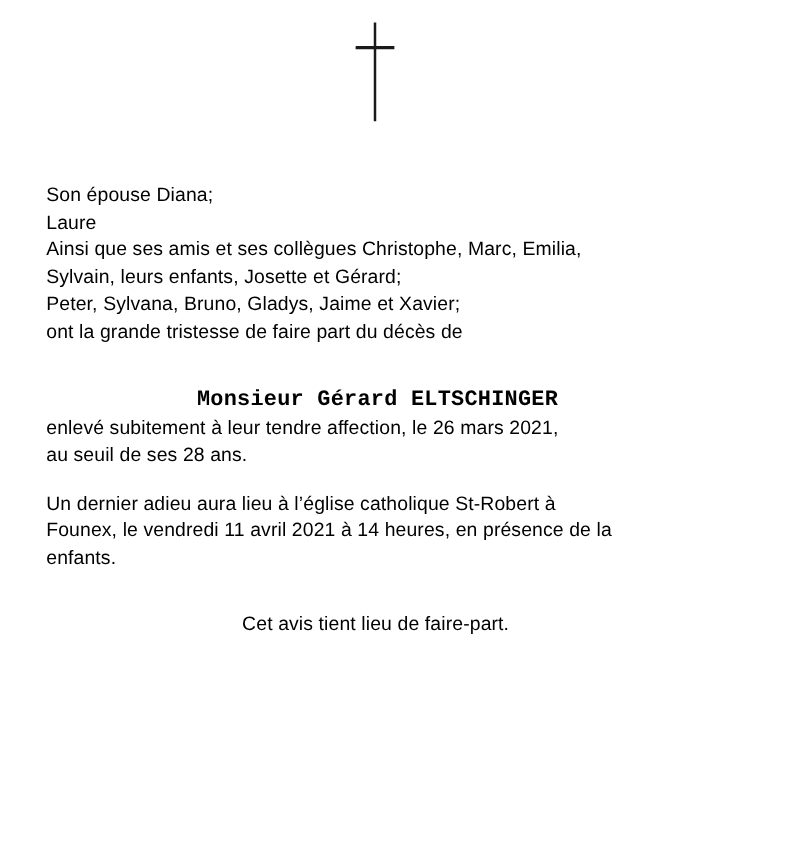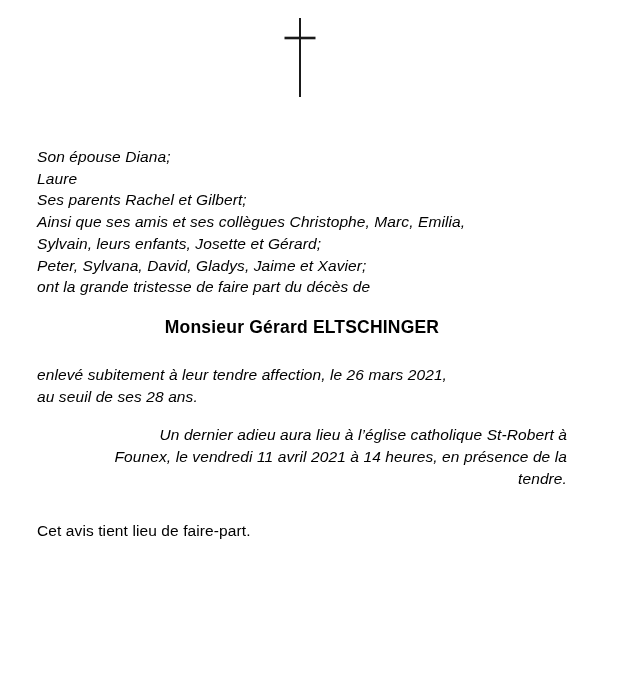--- a/index.html
+++ b/index.html
@@ -26,71 +26,68 @@
     position: absolute;
     left: 37px;
     top: 146px;
     width: 530px;
     font-size: 15.5px;
     line-height: 21.7px;
     letter-spacing: 0.1px;
   }
   .line {
     white-space: nowrap;
-    font-style: italic;
   }
   .deceased-name {
-    margin-top: 17px;
+    margin-top: 32px;
     font-size: 17.5px;
     font-weight: bold;
     text-align: center;
     line-height: 24px;
     letter-spacing: 0.2px;
+    font-family: Liberation Mono, monospace;
   }
   .par-death {
-    margin-top: 25px;
   }
   .par-ceremony {
     margin-top: 17px;
-    text-align: right;
   }
   .closing {
     margin-top: 31px;
-    text-align: left;
+    text-align: center;
     padding-right: 3px;
   }
 </style>
 </head>
 <body>
 
 <svg class="cross" viewBox="0 0 32 81" xmlns="http://www.w3.org/2000/svg" aria-hidden="true">
   <line x1="16" y1="1" x2="16" y2="80" stroke="#1a1a1a" stroke-width="2"></line>
   <line x1="0.5" y1="21" x2="31.5" y2="21" stroke="#1a1a1a" stroke-width="2.6"></line>
 </svg>
 
 <div class="notice">
 
   <div>
     <div class="line">Son épouse Diana;</div>
     <div class="line">Laure</div>
-    <div class="line">Ses parents Rachel et Gilbert;</div>
     <div class="line">Ainsi que ses amis et ses collègues Christophe, Marc, Emilia,</div>
     <div class="line">Sylvain, leurs enfants, Josette et Gérard;</div>
-    <div class="line">Peter, Sylvana, David, Gladys, Jaime et Xavier;</div>
+    <div class="line">Peter, Sylvana, Bruno, Gladys, Jaime et Xavier;</div>
     <div class="line">ont la grande tristesse de faire part du décès de</div>
   </div>
 
   <div class="deceased-name">Monsieur Gérard ELTSCHINGER</div>
 
   <div class="par-death">
     <div class="line">enlevé subitement à leur tendre affection, le 26 mars 2021,</div>
     <div class="line">au seuil de ses 28 ans.</div>
   </div>
 
   <div class="par-ceremony">
     <div class="line">Un dernier adieu aura lieu à l’église catholique St-Robert à</div>
     <div class="line">Founex, le vendredi 11 avril 2021 à 14 heures, en présence de la</div>
-    <div class="line">tendre.</div>
+    <div class="line">enfants.</div>
   </div>
 
   <div class="closing">Cet avis tient lieu de faire-part.</div>
 
 </div>
 
 </body></html>

